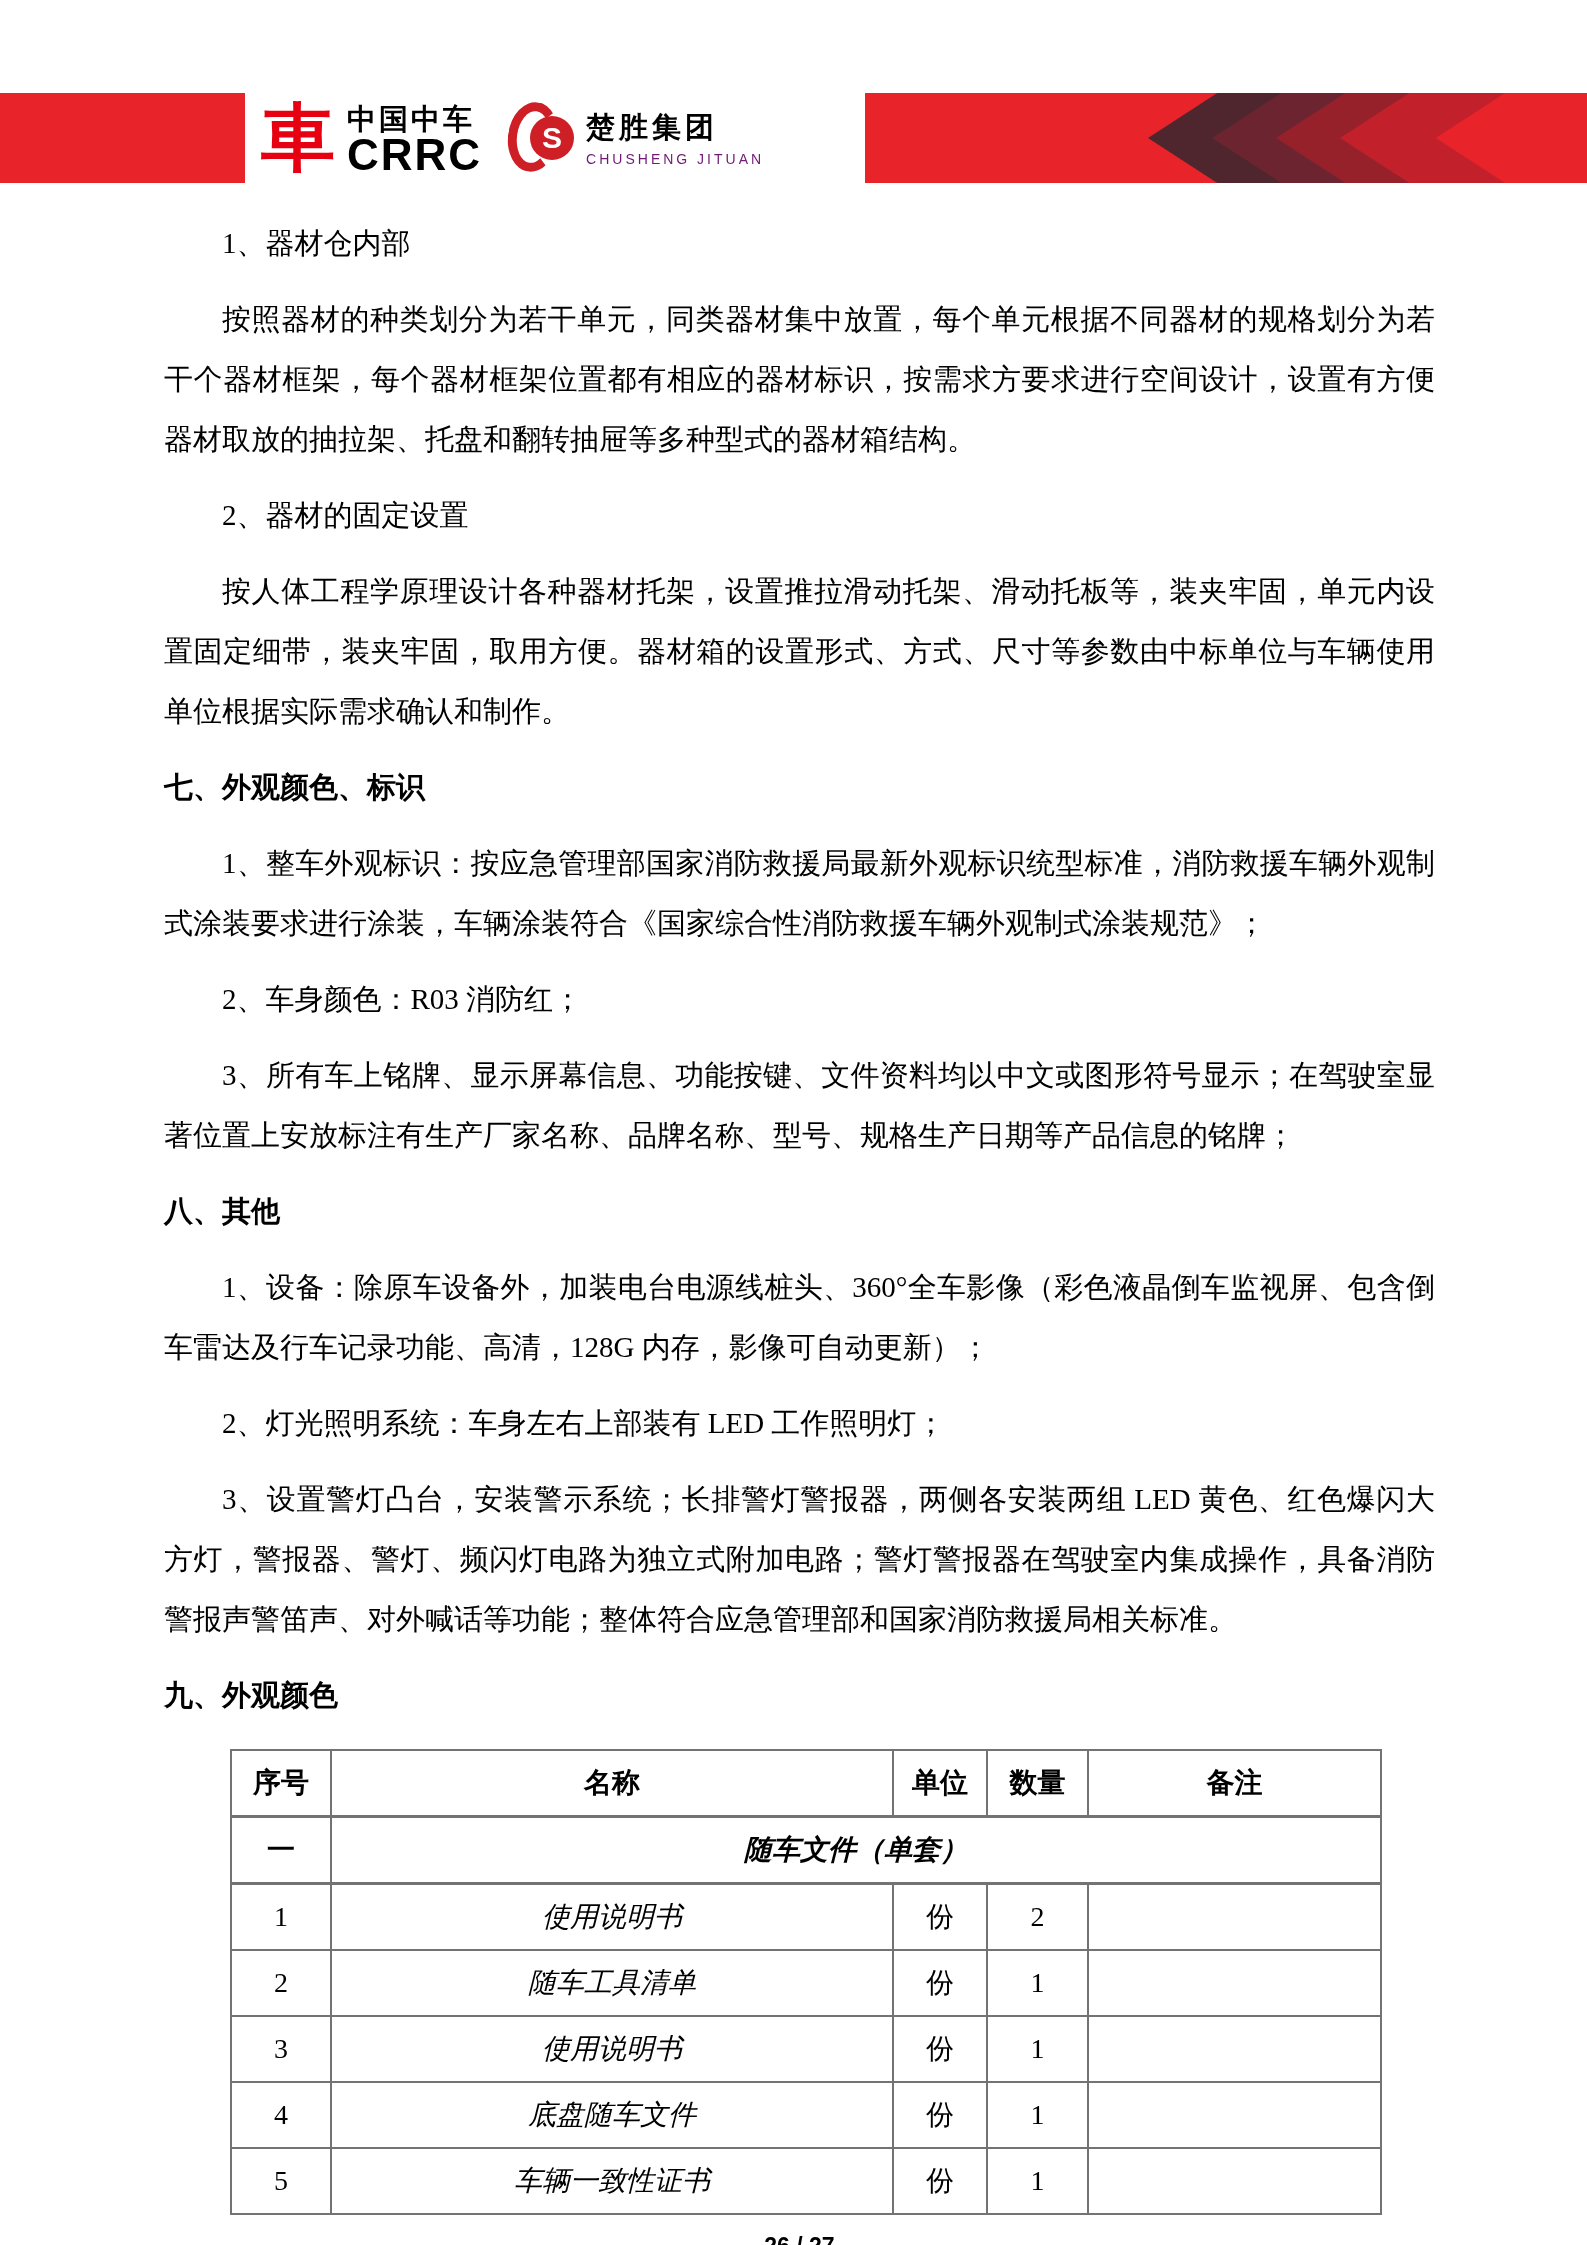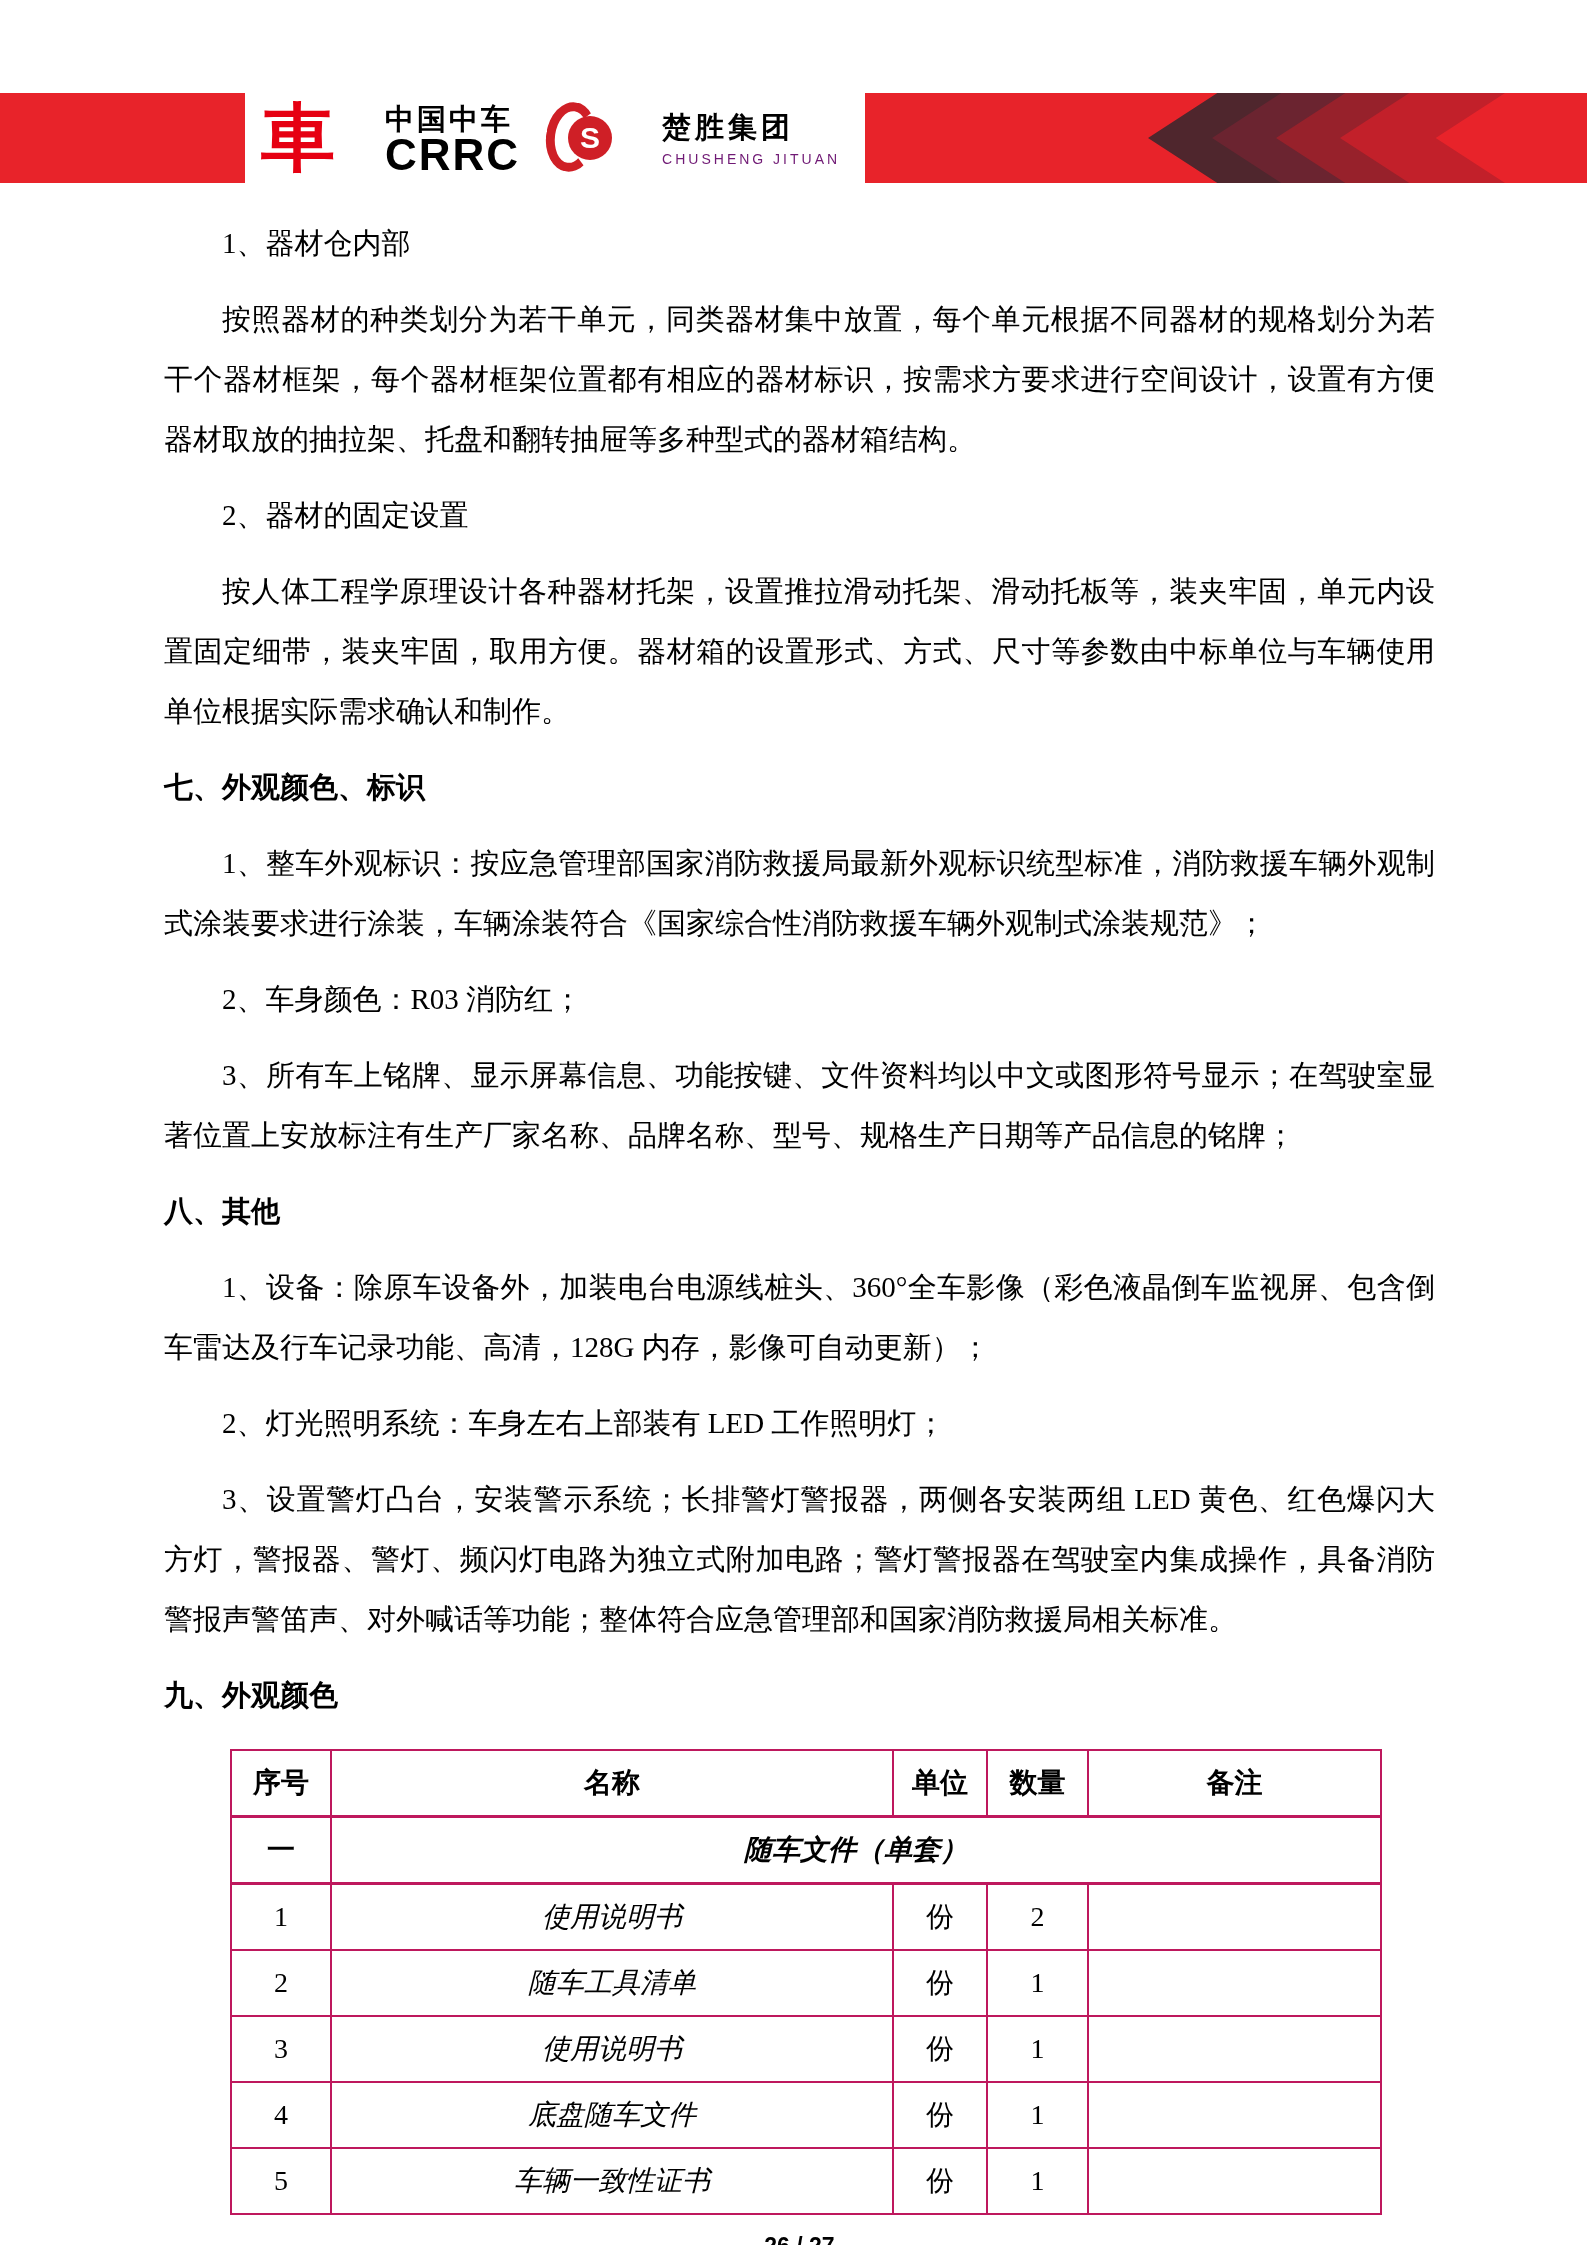--- a/index.html
+++ b/index.html
@@ -10,41 +10,41 @@
   .band{position:absolute;top:93px;left:0;width:1587px;height:90px;}
   .band-left{position:absolute;left:0;top:0;width:245px;height:90px;background:#e8232a;}
   .band-right{position:absolute;left:865px;top:0;width:722px;height:90px;background:#e8232a;overflow:hidden;}
   .chevron{position:absolute;top:0;height:90px;width:165px;
            clip-path:polygon(42% 0,100% 0,58% 50%,100% 100%,42% 100%,0 50%);}
   .c1{left:283px;} .c2{left:347px;} .c3{left:411px;} .c4{left:475px;}
   .logos{position:absolute;left:245px;top:0;width:620px;height:90px;background:#fff;
          display:flex;align-items:center;gap:26px;padding-left:16px;box-sizing:border-box;}
   .logo-group{display:flex;align-items:center;gap:12px;}
   .crrc-mark{color:#e60012;font-size:74px;font-weight:bold;line-height:78px;font-family:"Liberation Serif",serif;}
-  .logo-col{display:flex;flex-direction:column;justify-content:center;margin-left:38px;}
+  .logo-col{display:flex;flex-direction:column;justify-content:center;}
   .crrc-cn{font-size:29px;font-weight:bold;letter-spacing:3px;line-height:34px;font-family:"Liberation Sans",sans-serif;}
   .crrc-en{font-size:44px;font-weight:700;letter-spacing:2px;line-height:38px;font-family:"Liberation Sans",sans-serif;}
   .cs-mark{position:relative;width:66px;height:76px;}
   .cs-crescent{position:absolute;left:0;top:2px;width:50px;height:70px;border:9px solid #cf1f26;
                border-radius:50%;border-right-color:transparent;transform:rotate(8deg);box-sizing:border-box;}
   .cs-s{position:absolute;right:0;top:16px;width:44px;height:44px;border-radius:50%;background:#cf1f26;
         color:#fff;font-weight:bold;font-size:30px;line-height:44px;text-align:center;
         font-family:"Liberation Sans",sans-serif;}
   .cs-cn{font-size:29px;font-weight:bold;letter-spacing:4px;line-height:42px;}
   .cs-en{font-size:14px;letter-spacing:3px;line-height:22px;color:#701a75;font-family:"Liberation Sans",sans-serif;}
 
   
   .content{padding:14px 136px 0 148px;}
   .content p{margin:16px;font-size:29px;line-height:60px;text-align:justify;}
   .indent{text-indent:2em;}
   .heading{font-weight:bold;text-indent:0;font-size:30px;}
 
   
   .spec-table{margin:24px 0 0 82px;border-collapse:collapse;width:1150px;table-layout:fixed;}
-  .spec-table td,.spec-table th{border:2px solid #be185d;height:64px;font-size:28px;padding:0;
+  .spec-table td,.spec-table th{border:2px solid #737373;height:64px;font-size:28px;padding:0;
        text-align:center;vertical-align:middle;font-weight:normal;overflow:hidden;}
   .spec-table th{font-weight:bold;}
   .spec-table .name-cell{text-align:center;font-style:italic;}
   .spec-table .section-row td{font-weight:bold;border-bottom-width:3px;}
   .spec-table thead th{border-bottom-width:3px;}
 
   
   .footer{margin-top:18px;text-align:center;font-family:"Liberation Sans","DejaVu Sans",sans-serif;
           font-weight:bold;font-size:23px;}
 </style>

